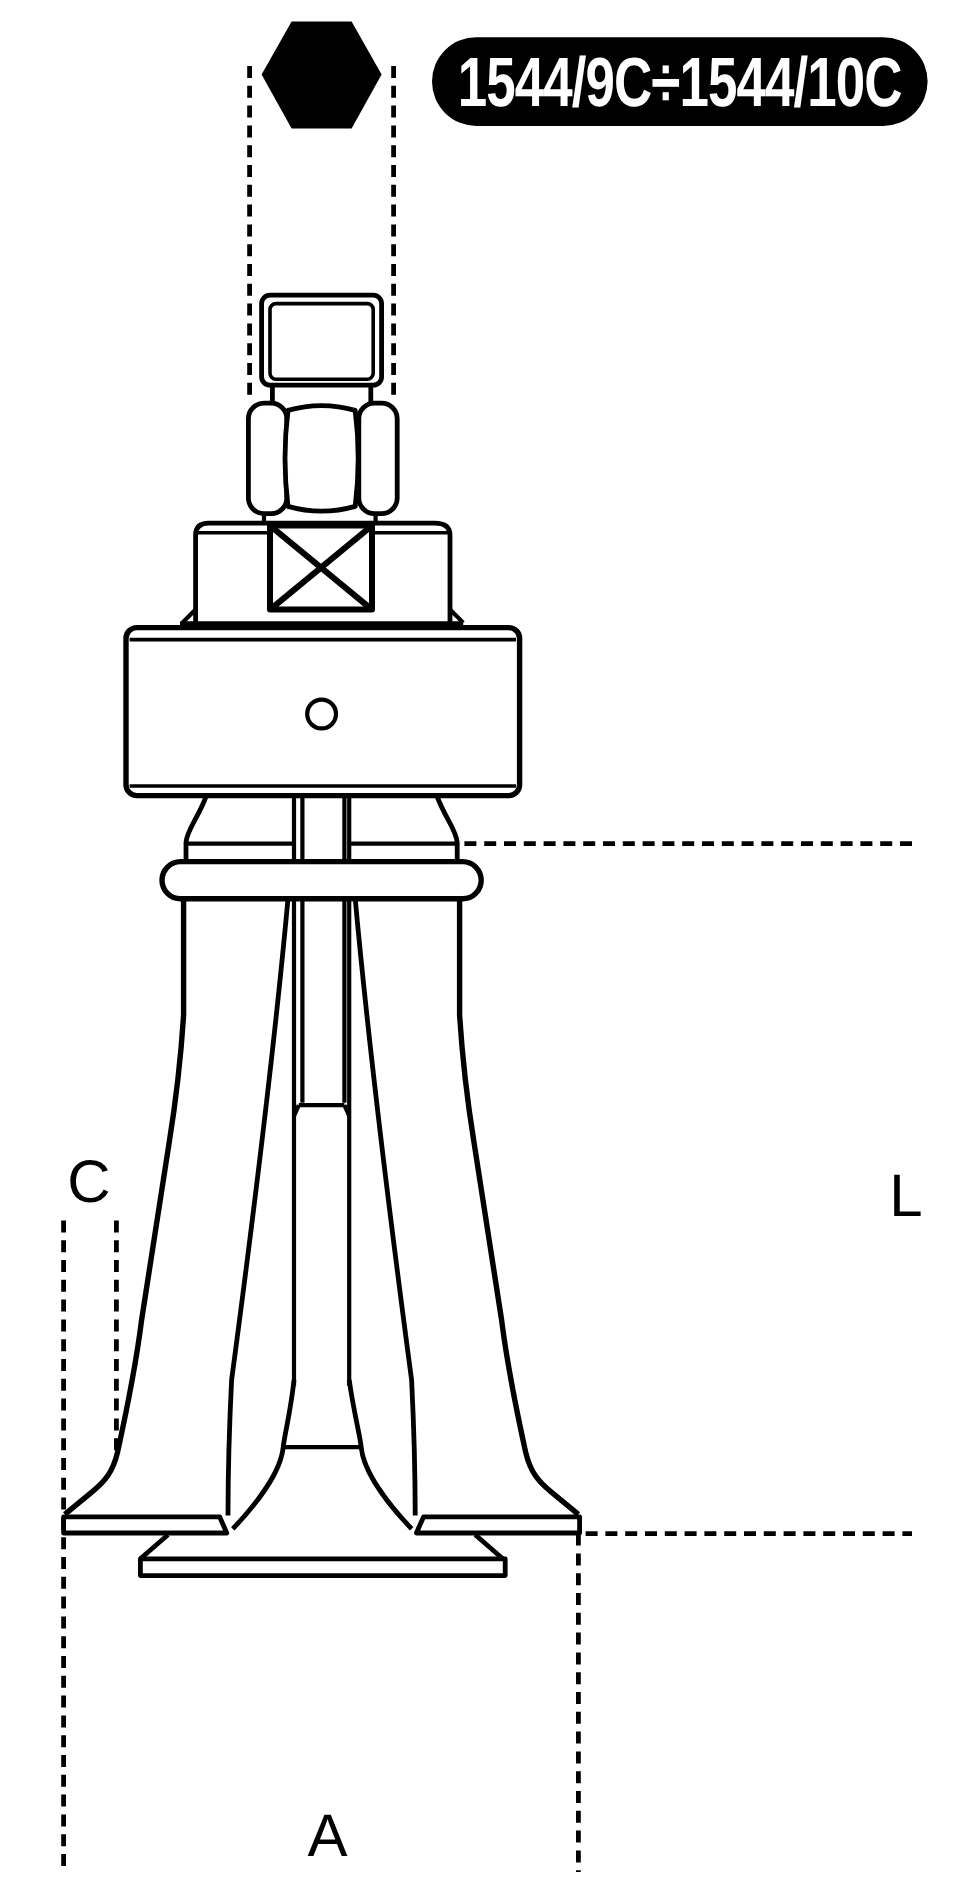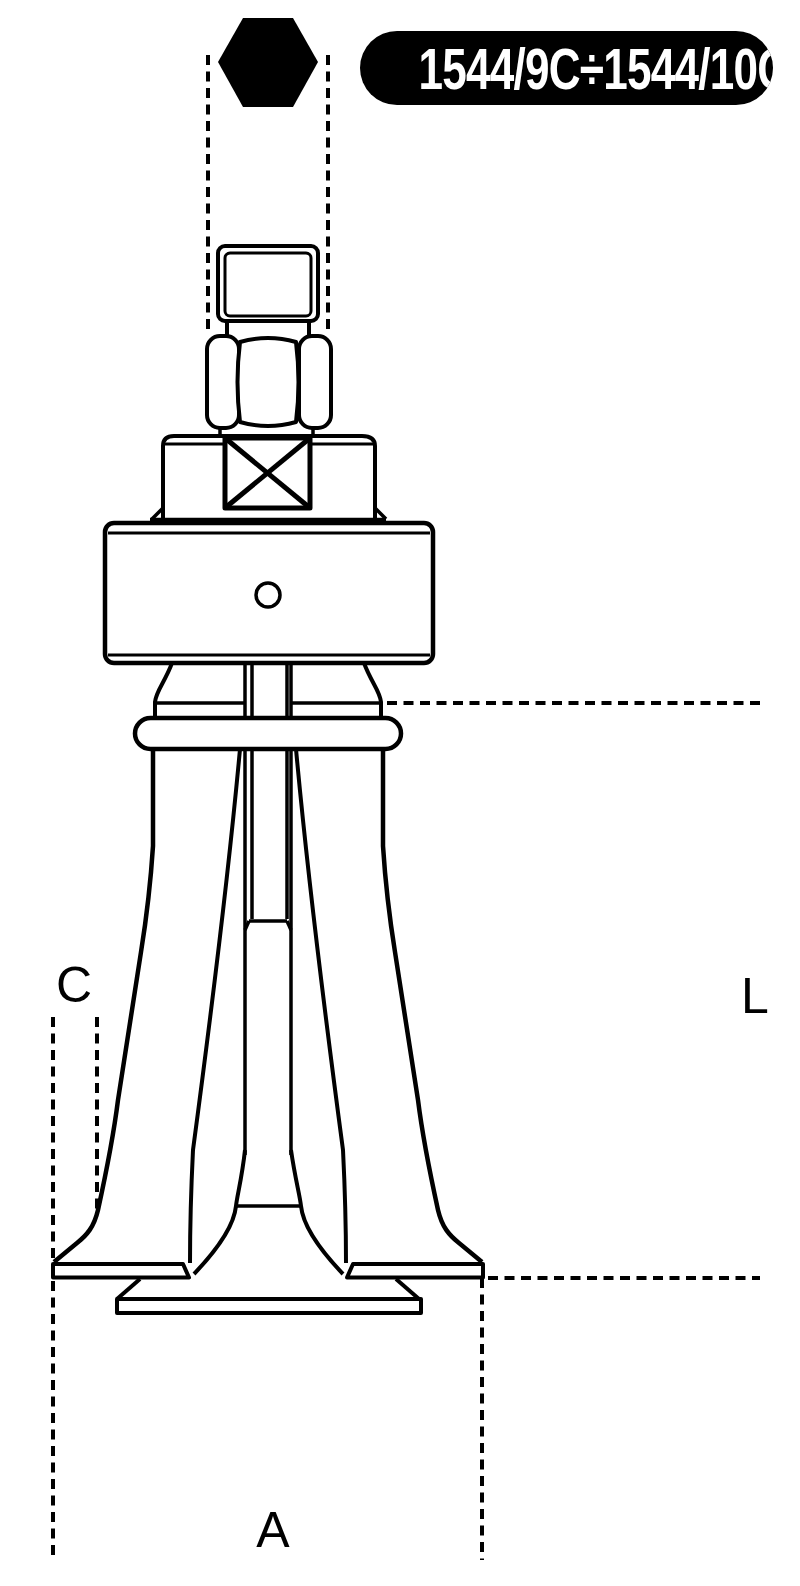--- a/index.html
+++ b/index.html
@@ -8,21 +8,21 @@
     background:#ffffff;
     position:relative;
     font-family:"Liberation Sans",sans-serif;
     overflow:hidden;
   }
   .stage{position:absolute;left:0;top:0;width:800px;height:1586px;}
   svg.diagram{position:absolute;left:0;top:0;display:block;}
   .badge{
     position:absolute;left:360px;top:31px;width:413px;height:74px;
     background:#000000;border-radius:37px;
-    display:flex;align-items:center;justify-content:flex-start;
+    display:flex;align-items:center;justify-content:center;
     overflow:hidden;
   }
   .badge span{
     color:#ffffff;font-weight:bold;font-size:58px;letter-spacing:-1px;
     transform:scaleX(0.76);white-space:nowrap;
   }
   .dim-label{
     position:absolute;width:70px;text-align:center;
     font-size:50px;line-height:1;color:#000000;font-weight:400;
   }

